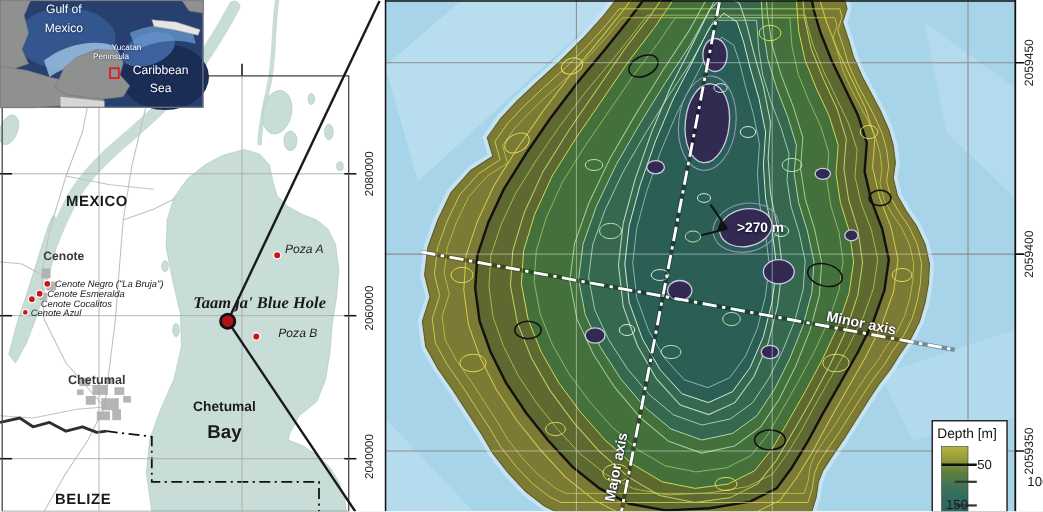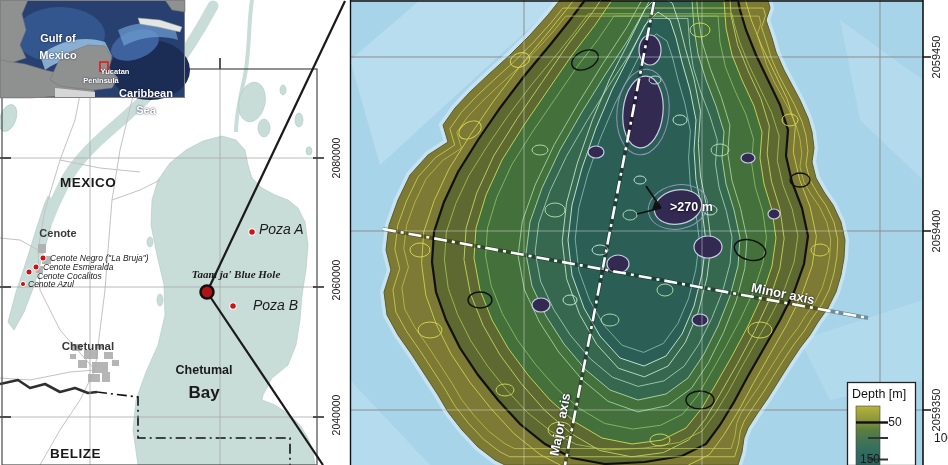--- a/index.html
+++ b/index.html
@@ -3,27 +3,27 @@
 <meta charset="utf-8">
 <style>
   html,body{margin:0;padding:0;background:#ffffff;}
   .figure{position:relative;width:948px;height:465px;background:#fff;overflow:hidden;
           font-family:"Liberation Sans",sans-serif;}
   .figure svg{position:absolute;left:0;top:0;}
   .lbl{position:absolute;white-space:nowrap;color:#1a1a1a;}
   .center{transform:translateX(-50%);}
   .bold{font-weight:bold;}
   .white{color:#ffffff;text-shadow:0 0 2px rgba(0,0,30,.75),0 1px 2px rgba(0,0,30,.5);}
-  .inset-lbl{color:#fff;font-weight:bold;text-shadow:0 0 2px rgba(5,15,50,.9);margin-top:29px;}
+  .inset-lbl{color:#fff;font-weight:normal;text-shadow:0 0 2px rgba(5,15,50,.9);}
   .rot90{transform:rotate(-90deg);}
   .tickLbl{font-size:10.5px;color:#222;width:56px;text-align:center;}
   .tickLblR{font-size:11px;color:#222;width:58px;text-align:center;}
   .cenote{font-size:8.5px;font-style:italic;color:#1c1c1c;}
-  .poza{font-size:14px;font-style:italic;color:#1c1c1c;}
-  .serifTitle{font-family:"Liberation Serif",serif;font-weight:bold;font-style:italic;font-size:11px;}
+  .poza{font-size:11px;font-style:italic;color:#1c1c1c;}
+  .serifTitle{font-family:"Liberation Serif",serif;font-weight:bold;font-style:italic;font-size:15px;}
 </style>
 </head>
 <body>
 
 <div class="figure">
 
 <svg width="948" height="465" viewBox="0 0 948 465">
   <defs>
     <linearGradient id="depthRamp" x1="0" y1="0" x2="0" y2="1">
       <stop offset="0%" stop-color="#b6b43c"></stop>

